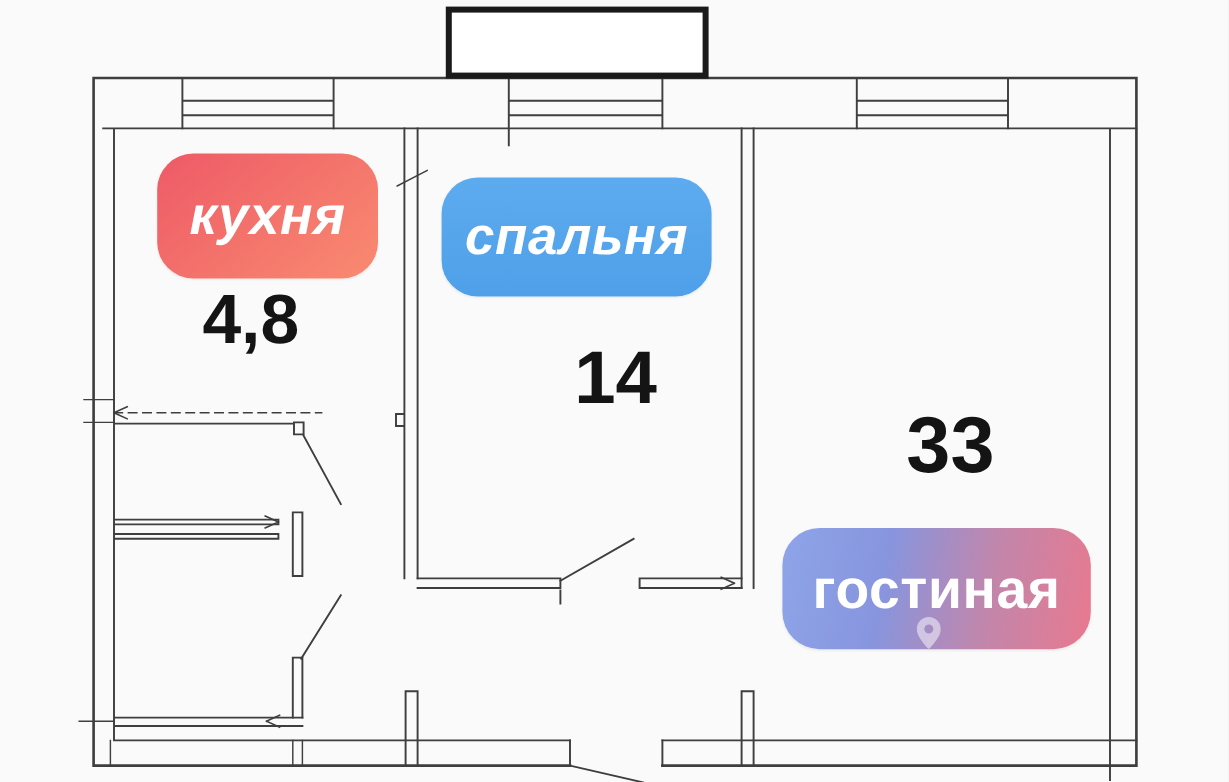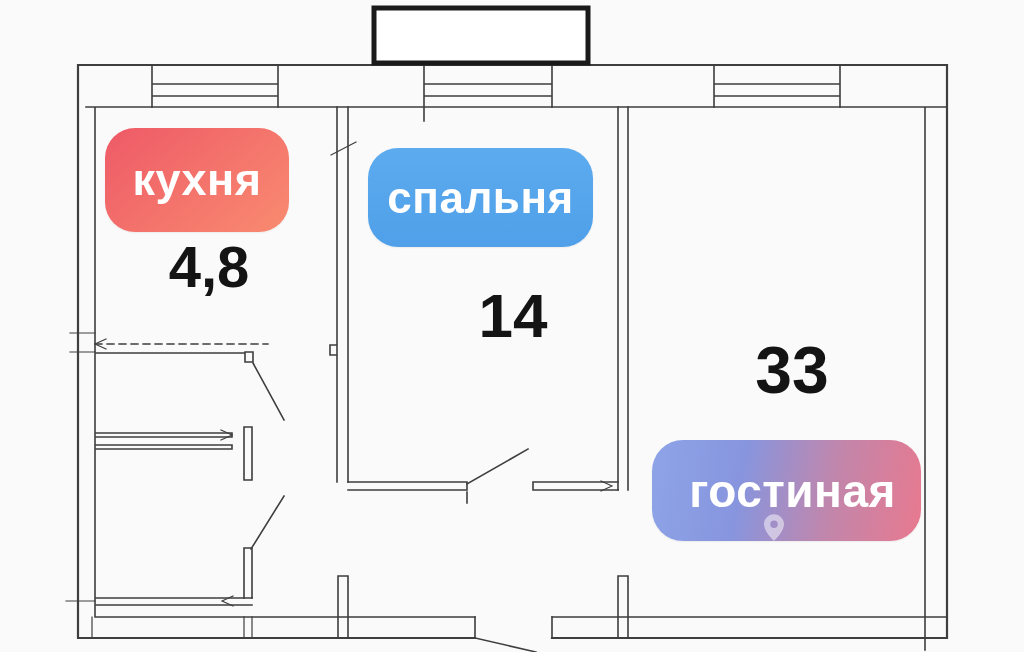--- a/index.html
+++ b/index.html
@@ -7,23 +7,23 @@
     position:relative;width:1024px;height:652px;overflow:hidden;
     background:#fbfafa;
     font-family:"Liberation Sans",sans-serif;
   }
   .plan-svg{position:absolute;left:0;top:0;width:1024px;height:652px;}
   .badge{
     position:absolute;display:flex;align-items:center;justify-content:center;
     color:#fff;font-weight:700;letter-spacing:.5px;
     box-shadow:0 1px 2px rgba(0,0,0,.06);
   }
-  .badge-kitchen{left:105px;top:128px;width:184px;height:104px;border-radius:30px;font-size:45px;}
+  .badge-kitchen{left:131px;top:128px;width:184px;height:104px;border-radius:30px;font-size:45px;font-style:italic;}
   .badge-bedroom{left:368px;top:148px;width:225px;height:99px;border-radius:30px;font-size:44px;}
-  .badge-living{left:652px;top:440px;width:257px;height:101px;border-radius:31px;font-size:46px;padding-left:12px;}
+  .badge-living{left:652px;top:440px;width:257px;height:101px;border-radius:31px;font-size:46px;}
   .area-num{
     position:absolute;transform:translateX(-50%);
     color:#141414;font-weight:700;line-height:1;
   }
   .area-kitchen{left:209px;top:238px;font-size:58px;}
   .area-bedroom{left:475px;top:285px;font-size:62px;margin-left:38px;}
   .area-living{left:792px;top:337px;font-size:66px;}
   .pin{position:absolute;left:112px;top:74px;width:20px;height:27px;opacity:.5;}
   .badge-living .pin svg{display:block;width:100%;height:100%;}
 </style>
@@ -113,21 +113,21 @@
     <g stroke-width="1.2">
       <path d="M92,617 V638 M244,617 V638 M252,617 V638 M70,333 H95 M70,352 H95 M66,601 H95"></path>
     </g>
   </svg>
 
   <div class="badge badge-kitchen" style="background: linear-gradient(140deg, rgb(238, 90, 103), rgb(249, 139, 112));">
     <span>кухня</span>
   </div>
   <div class="area-num area-kitchen">4,8</div>
 
-  <div class="badge badge-bedroom" style="background: linear-gradient(rgb(93, 171, 239), rgb(79, 160, 233));">
+  <div class="badge badge-bedroom" style="background: linear-gradient(rgb(93, 171, 239), rgb(79, 160, 233)); font-style: italic;">
     <span>спальня</span>
   </div>
   <div class="area-num area-bedroom">14</div>
 
   <div class="badge badge-living" style="background: linear-gradient(100deg, rgb(142, 164, 232), rgb(135, 149, 222), rgb(194, 134, 171), rgb(232, 121, 143));">
     <span>гостиная</span>
     <span class="pin">
       <svg viewBox="0 0 24 32" fill="#ffffff">
         <path d="M12 0C5.4 0 0 5.4 0 12c0 9 12 20 12 20s12-11 12-20C24 5.4 18.6 0 12 0zm0 16.5a4.5 4.5 0 1 1 0-9 4.5 4.5 0 0 1 0 9z"></path>
       </svg>

